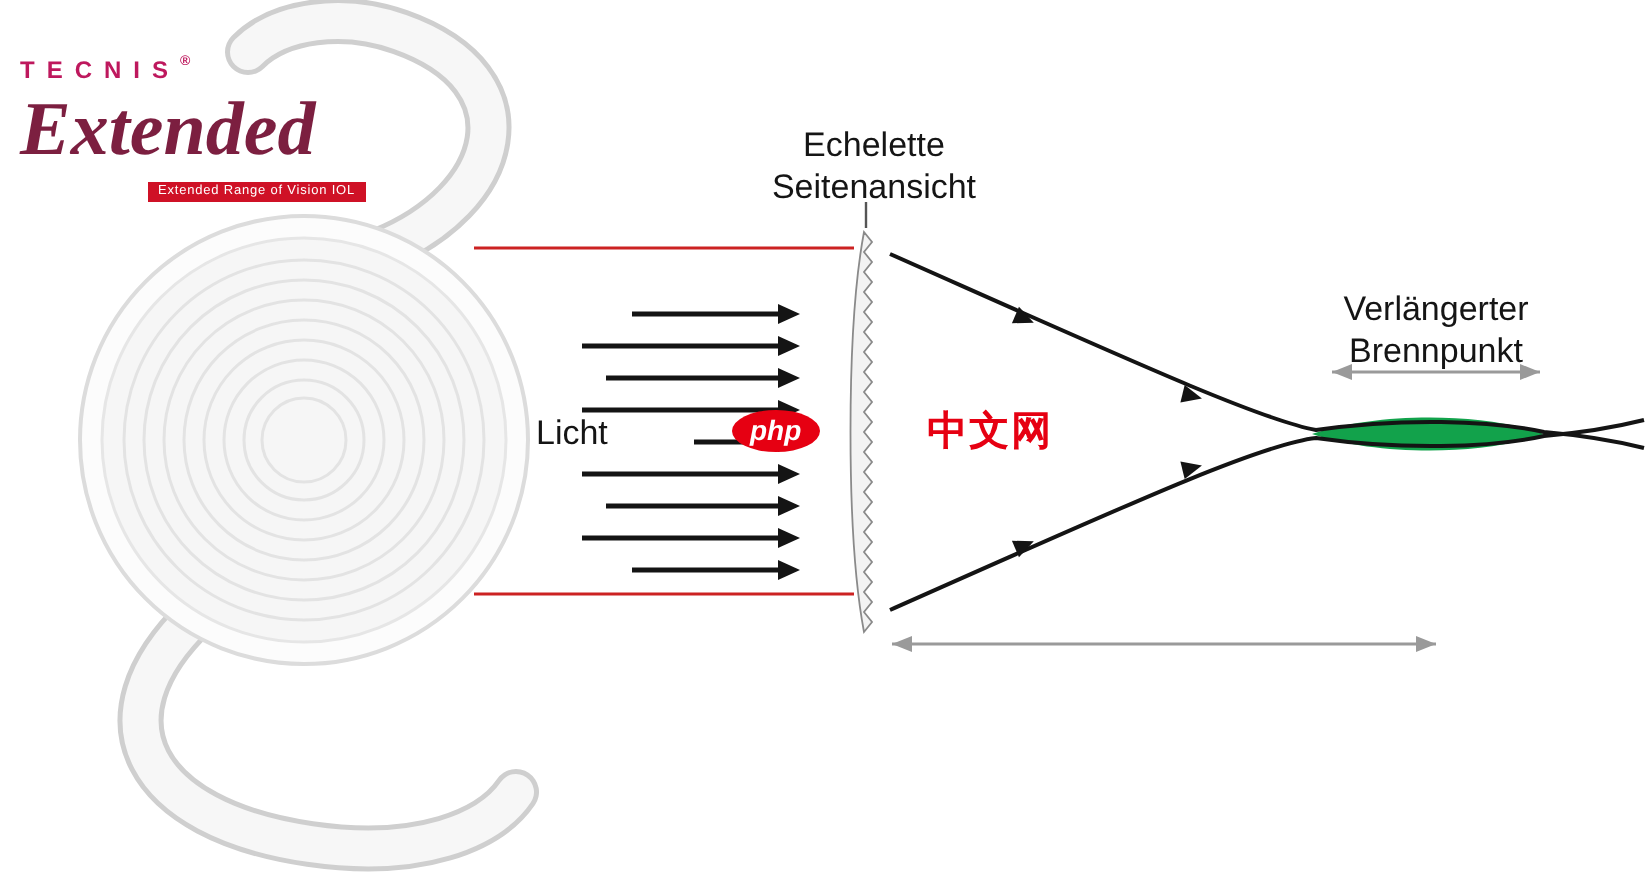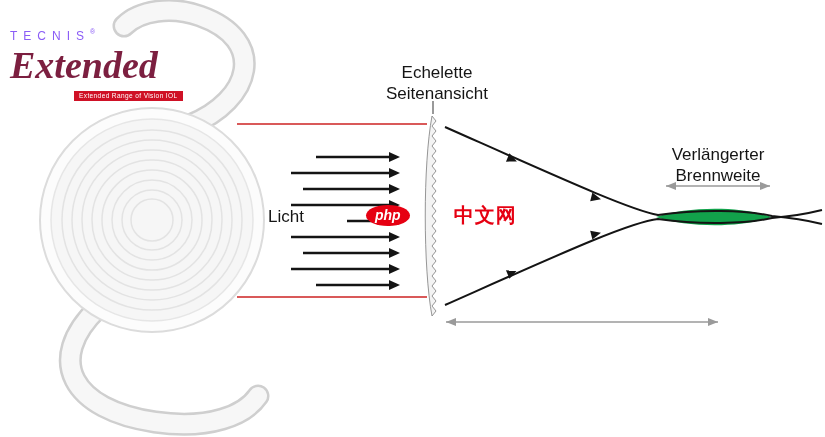--- a/index.html
+++ b/index.html
@@ -5,34 +5,34 @@
   html,body{margin:0;padding:0;background:#ffffff;}
   .stage{
     position:relative;width:825px;height:437px;background:#ffffff;
     font-family:"Liberation Sans",sans-serif;color:#151515;overflow:hidden;
   }
   .stage svg{position:absolute;left:0;top:0;}
   .lbl{position:absolute;font-size:17px;line-height:1.25;color:#151515;}
   .center{text-align:center;}
   .logo{position:absolute;left:10px;top:26px;width:200px;}
   .logo .brand{
-    color:#8b5cf6;font-size:12px;font-weight:normal;letter-spacing:6px;text-align:center;
+    color:#be185d;font-size:12px;font-weight:bold;letter-spacing:6px;text-align:center;
   }
   .logo .reg{font-size:7px;vertical-align:super;letter-spacing:0;}
   .logo .product{
     font-family:"Liberation Serif",serif;font-style:italic;font-weight:bold;
     font-size:38px;color:#7c1f40;line-height:1.0;margin-top:2px;
   }
   .logo .tagline{
     display:inline-block;margin-left:64px;margin-top:1px;
     background:#cf1126;color:#ffffff;font-size:6.5px;padding:1px 5px 2px 5px;
     letter-spacing:.4px;
   }
   .watermark{
-    position:absolute;left:366px;top:202px;display:flex;align-items:center;gap:8px;
+    position:absolute;left:366px;top:202px;display:flex;align-items:center;gap:18px;
   }
   .wm-badge{
     background:#e60012;color:#ffffff;font-style:italic;font-weight:bold;
     font-size:14px;padding:2px 9px 3px 9px;border-radius:50%;
   }
   .wm-text{color:#e60012;font-size:20px;font-weight:bold;letter-spacing:1px;margin-left:36px;}
 </style>
 </head>
 <body>
 
@@ -145,21 +145,21 @@
 
   <div class="lbl center" style="left:357px;top:62px;width:160px;">
     <div>Echelette</div>
     <div>Seitenansicht</div>
   </div>
 
   <div class="lbl" style="left:268px;top:206px;">Licht</div>
 
   <div class="lbl center" style="left:643px;top:144px;width:150px;">
     <div>Verlängerter</div>
-    <div>Brennweite</div>
+    <div>Brennpunkt</div>
   </div>
 
 
   <div class="watermark">
     <span class="wm-badge">php</span>
     <span class="wm-text">中文网</span>
   </div>
 
 </div>
 

